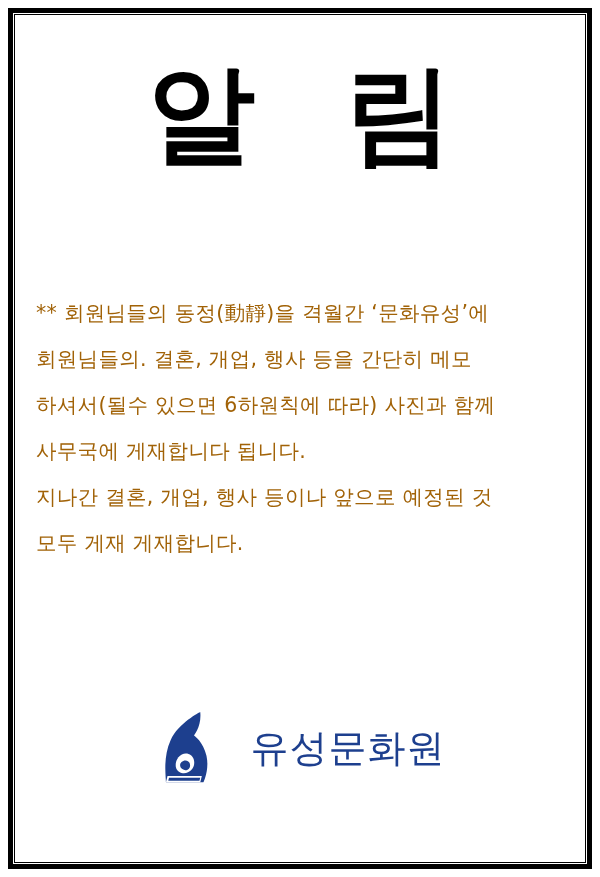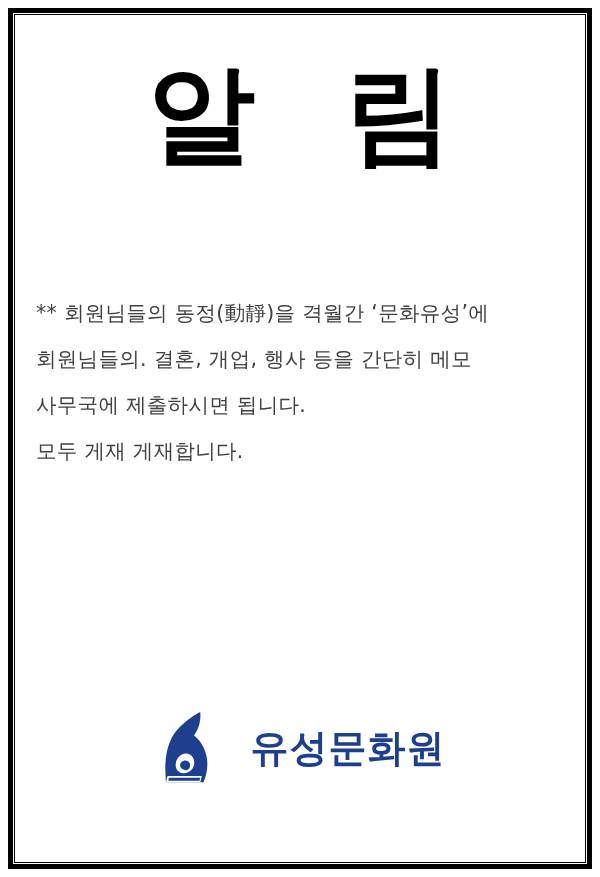--- a/index.html
+++ b/index.html
@@ -61,21 +61,21 @@
     letter-spacing: 26px;
     text-indent: 26px;
     color: #000000;
   }
   
   .body-block {
     position: absolute;
     left: 6px;
     right: 6px;
     top: 260px;
-    color: #404040;
+    color: #a16207;
     font-family: "DejaVu Sans", sans-serif;
     font-size: 20.5px;
     line-height: 46px;
     letter-spacing: 0.3px;
     font-weight: 500;
   }
   .body-block p {
     margin: 0;
   }
   
@@ -90,40 +90,42 @@
     gap: 18px;
   }
   .logo-mark {
     width: 78px;
     height: 78px;
     flex: 0 0 auto;
   }
   .footer-name {
     font-family: "DejaVu Sans", sans-serif;
     font-size: 38px;
-    font-weight: bold;
+    font-weight: normal;
     color: #1d3f8e;
     letter-spacing: 1px;
     line-height: 1;
   }
 </style>
 </head>
 <body>
 
 <div class="page">
   <div class="frame-outer"></div>
   <div class="frame-inner">
     <div class="content">
 
       <div class="title">알 림</div>
 
       <div class="body-block">
         <p>** 회원님들의 동정(動靜)을 격월간 ‘문화유성’에</p>
         <p>회원님들의. 결혼, 개업, 행사 등을 간단히 메모</p>
-        <p>사무국에 제출하시면 됩니다.</p>
+        <p>하셔서(될수 있으면 6하원칙에 따라) 사진과 함께</p>
+        <p>사무국에 게재합니다 됩니다.</p>
+        <p>지나간 결혼, 개업, 행사 등이나 앞으로 예정된 것</p>
         <p>모두 게재 게재합니다.</p>
       </div>
 
       <div class="footer">
         <span class="logo-mark">
           <svg viewBox="0 0 100 100" width="78" height="78" aria-hidden="true">
             <path d="M58 4 C58 4 30 18 20 40 C10 62 14 86 14 94 L62 94 C62 94 70 78 66 60 C62 42 50 34 50 34 C50 34 60 22 58 4 Z" fill="#1d3f8e"></path>
             <path d="M30 62 C36 54 48 56 50 66 C52 76 44 84 34 82 C26 80 24 70 30 62 Z" fill="#ffffff"></path>
             <path d="M34 68 C38 64 45 66 45 72 C45 78 39 80 35 77 C32 75 31 71 34 68 Z" fill="#1d3f8e"></path>
             <path d="M16 86 L60 86 L58 94 L14 94 Z" fill="#ffffff"></path>

